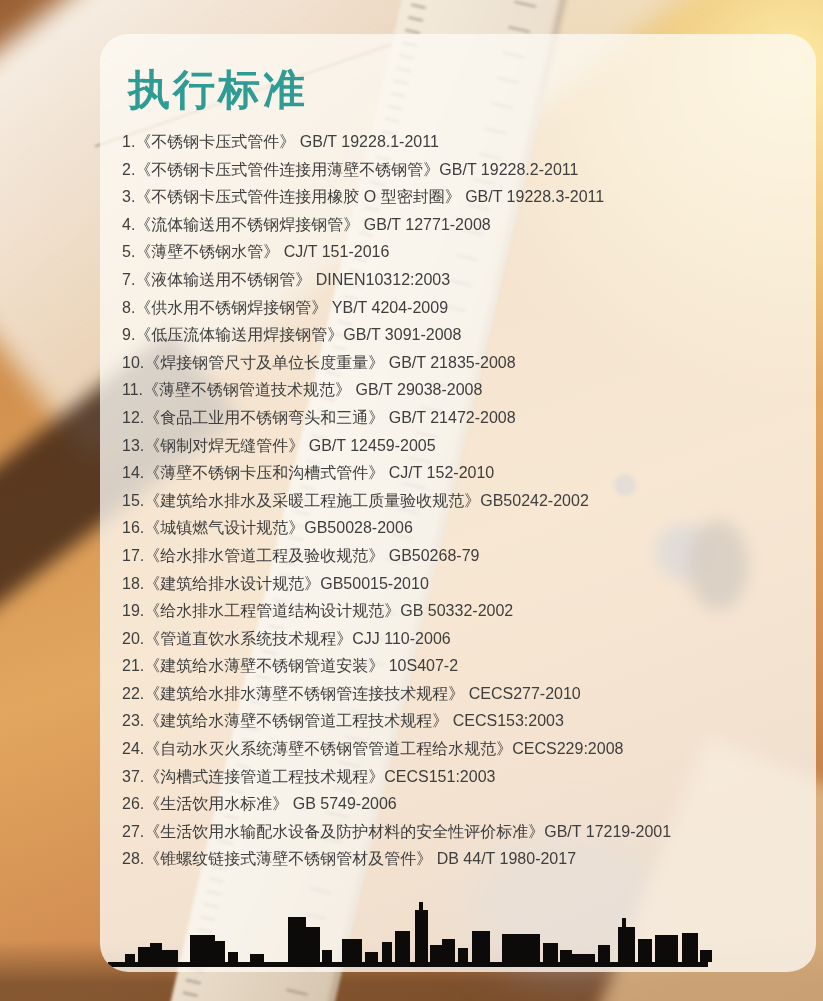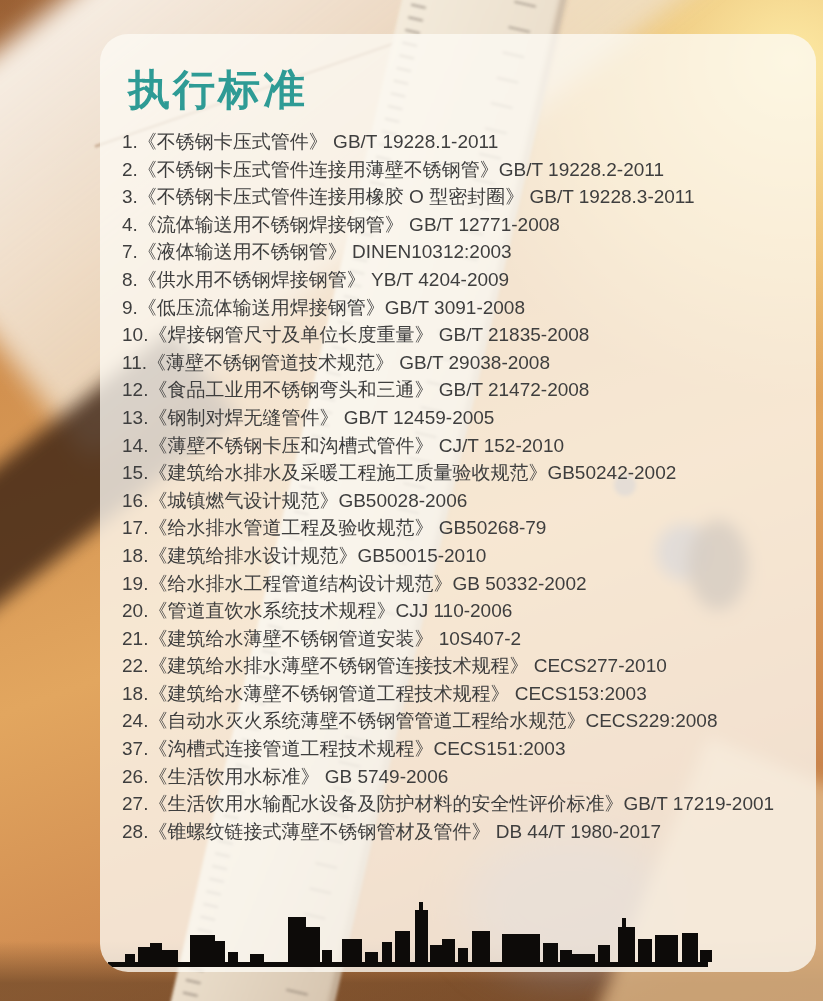--- a/index.html
+++ b/index.html
@@ -88,21 +88,21 @@
   .page-title{
     position:absolute;left:28px;top:28px;
     font-size:42px;font-weight:bold;letter-spacing:3px;
     color:var(--title-color);
   }
   .standards{
     position:absolute;left:22px;top:94px;right:6px;
     margin:0;padding:0;list-style:none;
   }
   .standards li{
-    line-height:27.6px;font-size:19px;color:var(--text-color);
+    line-height:27.6px;font-size:16px;color:var(--text-color);
     white-space:nowrap;
   }
   .skyline{position:absolute;left:0;bottom:0;width:620px;height:92px;}
   .skyline rect{fill:var(--skyline-color);}
 </style>
 </head>
 <body>
 
 <div class="bg bg-base"></div>
 <div class="shape blade"></div>
@@ -120,37 +120,38 @@
 <div class="shape corner-strip"></div>
 
 <div class="card">
   <div class="page-title">执行标准</div>
 
   <ol class="standards">
       <li>1.《不锈钢卡压式管件》 GB/T 19228.1-2011</li>
       <li>2.《不锈钢卡压式管件连接用薄壁不锈钢管》GB/T 19228.2-2011</li>
       <li>3.《不锈钢卡压式管件连接用橡胶 O 型密封圈》 GB/T 19228.3-2011</li>
       <li>4.《流体输送用不锈钢焊接钢管》 GB/T 12771-2008</li>
+      <li>5.《薄壁不锈钢水管》 CJ/T 151-2016</li>
       <li>7.《液体输送用不锈钢管》 DINEN10312:2003</li>
       <li>8.《供水用不锈钢焊接钢管》 YB/T 4204-2009</li>
       <li>9.《低压流体输送用焊接钢管》GB/T 3091-2008</li>
       <li>10.《焊接钢管尺寸及单位长度重量》 GB/T 21835-2008</li>
       <li>11.《薄壁不锈钢管道技术规范》 GB/T 29038-2008</li>
       <li>12.《食品工业用不锈钢弯头和三通》 GB/T 21472-2008</li>
       <li>13.《钢制对焊无缝管件》 GB/T 12459-2005</li>
       <li>14.《薄壁不锈钢卡压和沟槽式管件》 CJ/T 152-2010</li>
       <li>15.《建筑给水排水及采暖工程施工质量验收规范》GB50242-2002</li>
       <li>16.《城镇燃气设计规范》GB50028-2006</li>
       <li>17.《给水排水管道工程及验收规范》 GB50268-79</li>
       <li>18.《建筑给排水设计规范》GB50015-2010</li>
       <li>19.《给水排水工程管道结构设计规范》GB 50332-2002</li>
       <li>20.《管道直饮水系统技术规程》CJJ 110-2006</li>
       <li>21.《建筑给水薄壁不锈钢管道安装》 10S407-2</li>
       <li>22.《建筑给水排水薄壁不锈钢管连接技术规程》 CECS277-2010</li>
-      <li>18.《建筑给水薄壁不锈钢管道工程技术规程》 CECS153:2003</li>
+      <li>23.《建筑给水薄壁不锈钢管道工程技术规程》 CECS153:2003</li>
       <li>24.《自动水灭火系统薄壁不锈钢管管道工程给水规范》CECS229:2008</li>
       <li>37.《沟槽式连接管道工程技术规程》CECS151:2003</li>
       <li>26.《生活饮用水标准》 GB 5749-2006</li>
       <li>27.《生活饮用水输配水设备及防护材料的安全性评价标准》GB/T 17219-2001</li>
       <li>28.《锥螺纹链接式薄壁不锈钢管材及管件》 DB 44/T 1980-2017</li>
     </ol>
 
   <svg class="skyline" viewBox="0 0 620 92" preserveAspectRatio="none" aria-hidden="true">
     <rect x="8" y="82" width="600" height="5"></rect>
     <rect x="25" y="74" width="10" height="8"></rect>

